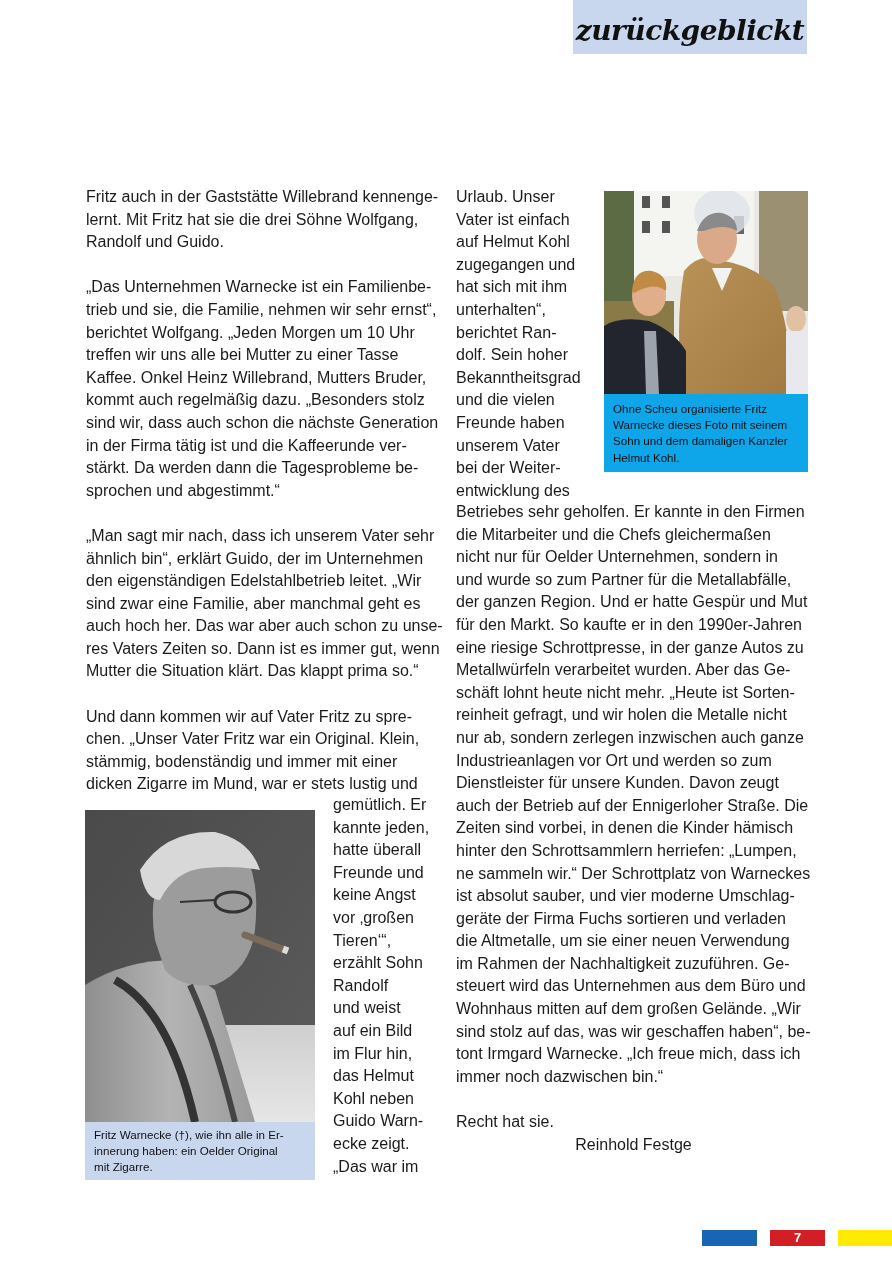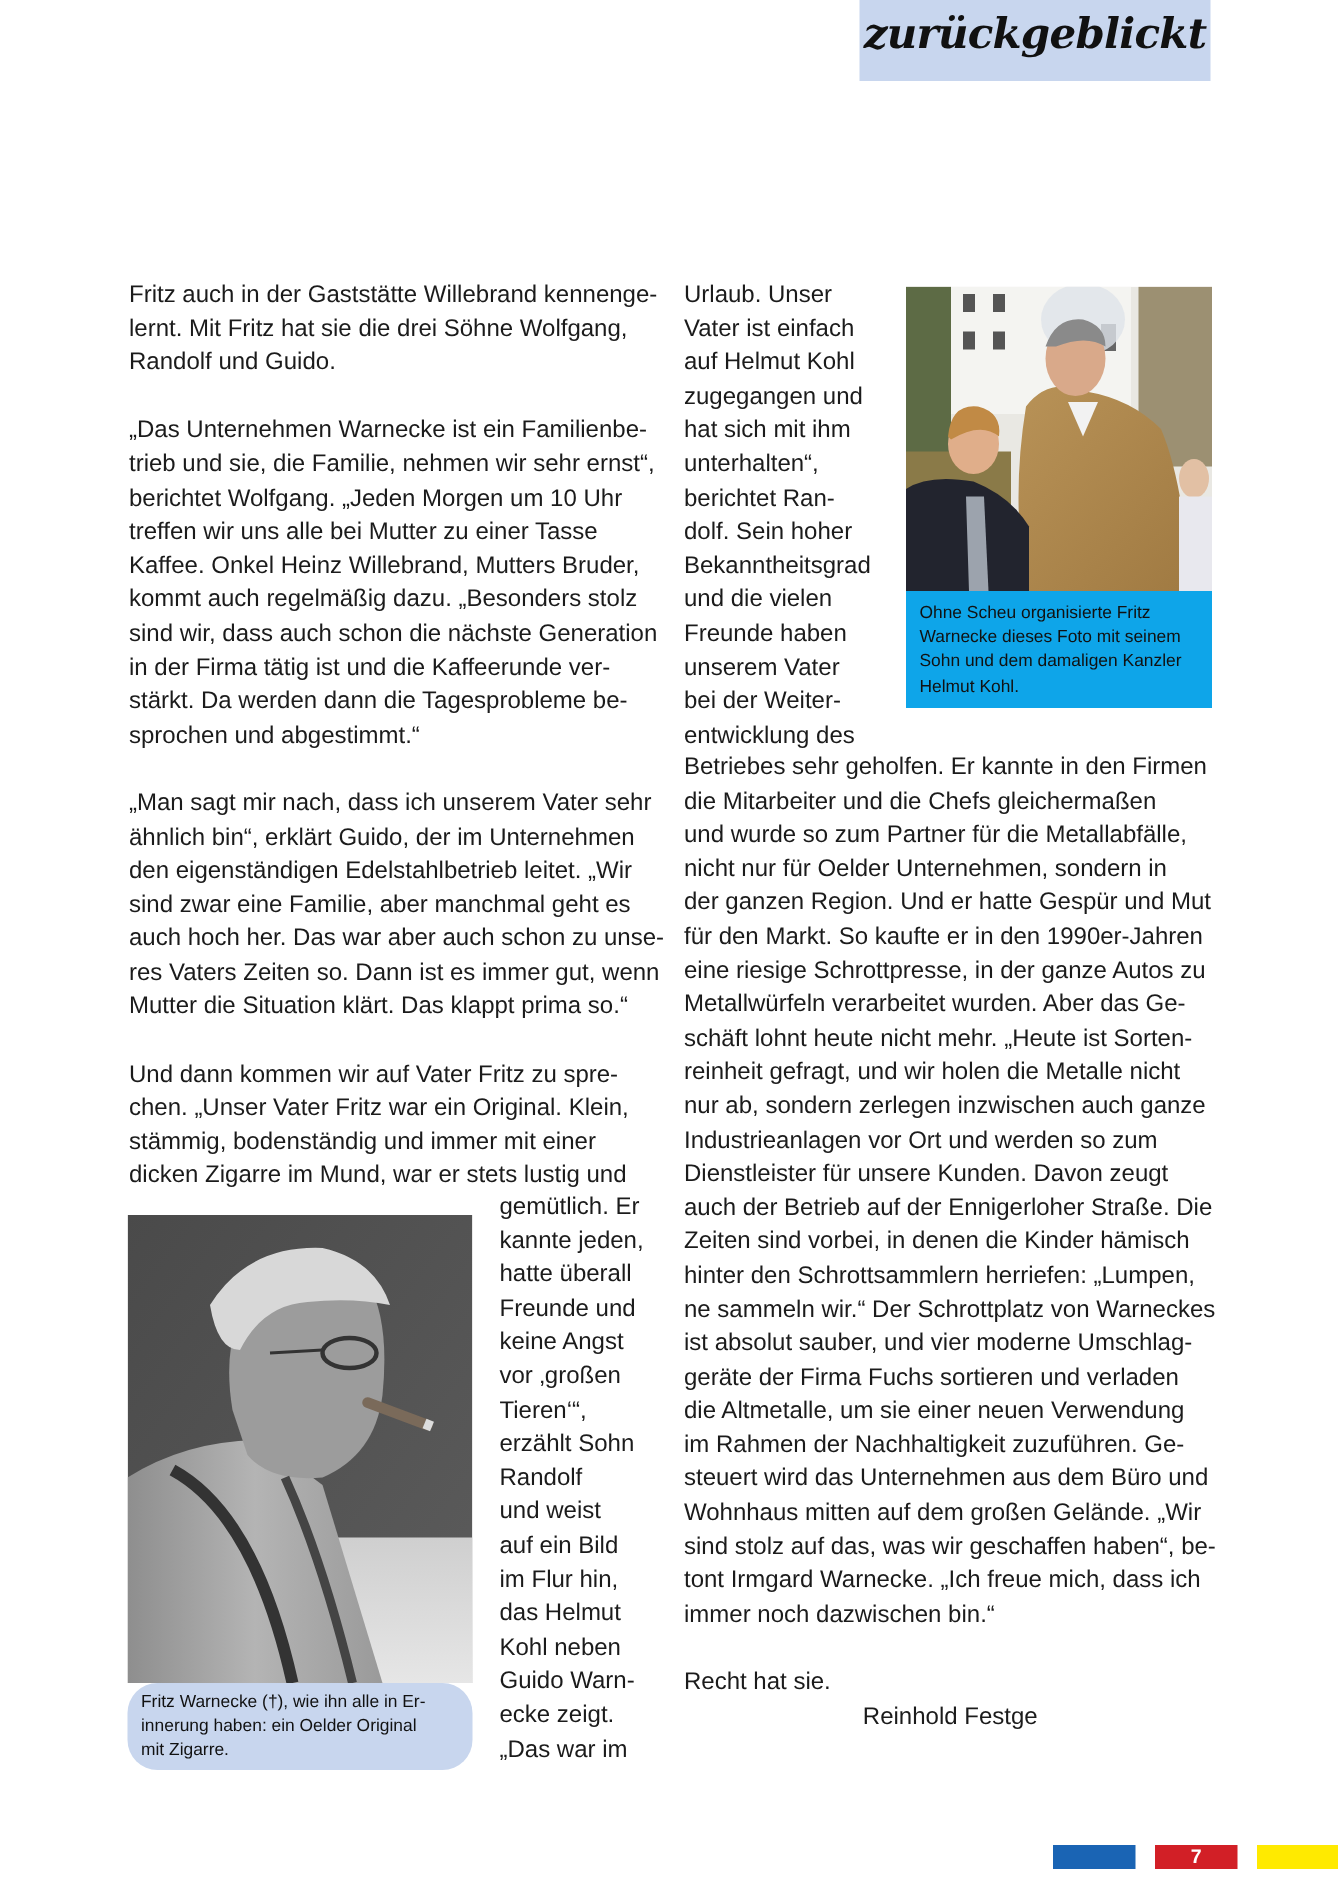--- a/index.html
+++ b/index.html
@@ -2,21 +2,21 @@
 <html><head>
 <meta charset="utf-8">
 <style>
   * { margin: 0; padding: 0; box-sizing: border-box; }
   html, body { width: 892px; height: 1262px; background: #ffffff; overflow: hidden; }
   body { position: relative; font-family: "Liberation Sans", "DejaVu Sans", sans-serif; color: #1a1a1a; }
 
   .header-tab {
     position: absolute; left: 573px; top: 0; width: 234px; height: 54px;
     background: #c8d6ee;
-    display: flex; justify-content: center;
+    display: flex; align-items: center; justify-content: center;
   }
   .header-tab span {
     font-family: "DejaVu Serif", serif; font-style: italic; font-weight: bold;
     font-size: 28px; color: #111; letter-spacing: -0.5px; padding-top: 6px;
   }
 
   .text { font-size: 16px; line-height: 22.6px; color: #1b1b1b; }
   .line { display: block; white-space: nowrap; height: 22.6px; }
 
   .col-left { position: absolute; left: 86px; top: 186px; width: 355px; }
@@ -38,21 +38,21 @@
     background: #0ea5e9; padding: 7px 8px 0 9px;
     font-size: 11.6px; line-height: 16.2px; color: #111;
   }
 
   .photo-fritz {
     position: absolute; left: 85px; top: 810px; width: 230px; height: 312px; overflow: hidden;
   }
   .caption-fritz {
     position: absolute; left: 85px; top: 1122px; width: 230px; height: 58px;
     background: #c8d6ee; padding: 5px 8px 0 9px;
-    font-size: 11.6px; line-height: 16.2px; color: #111; border-radius: 20px;
+    font-size: 11.6px; line-height: 16.2px; color: #111;
   }
 
   .footer-bar { position: absolute; top: 1230px; height: 16px; }
   .bar-blue { left: 702px; width: 55px; background: #1a64b4; }
   .bar-red { left: 770px; width: 55px; background: #d21f26; color: #fff; font-size: 13px; font-weight: bold; text-align: center; line-height: 16px; }
   .bar-yellow { left: 838px; width: 54px; background: #ffea00; }
 </style>
 </head>
 <body>
 
@@ -206,22 +206,22 @@
   <span class="line" style="height:16.2px">Ohne Scheu organisierte Fritz</span>
   <span class="line" style="height:16.2px">Warnecke dieses Foto mit seinem</span>
   <span class="line" style="height:16.2px">Sohn und dem damaligen Kanzler</span>
   <span class="line" style="height:16.2px">Helmut Kohl.</span>
 </div>
 
 <div class="col-right text">
   <div>
     <span class="line">Betriebes sehr geholfen. Er kannte in den Firmen</span>
     <span class="line">die Mitarbeiter und die Chefs gleichermaßen</span>
+    <span class="line">nicht nur für Oelder Unternehmen, sondern in</span>
     <span class="line">und wurde so zum Partner für die Metallabfälle,</span>
-    <span class="line">nicht nur für Oelder Unternehmen, sondern in</span>
     <span class="line">der ganzen Region. Und er hatte Gespür und Mut</span>
     <span class="line">für den Markt. So kaufte er in den 1990er-Jahren</span>
     <span class="line">eine riesige Schrottpresse, in der ganze Autos zu</span>
     <span class="line">Metallwürfeln verarbeitet wurden. Aber das Ge-</span>
     <span class="line">schäft lohnt heute nicht mehr. „Heute ist Sorten-</span>
     <span class="line">reinheit gefragt, und wir holen die Metalle nicht</span>
     <span class="line">nur ab, sondern zerlegen inzwischen auch ganze</span>
     <span class="line">Industrieanlagen vor Ort und werden so zum</span>
     <span class="line">Dienstleister für unsere Kunden. Davon zeugt</span>
     <span class="line">auch der Betrieb auf der Ennigerloher Straße. Die</span>

